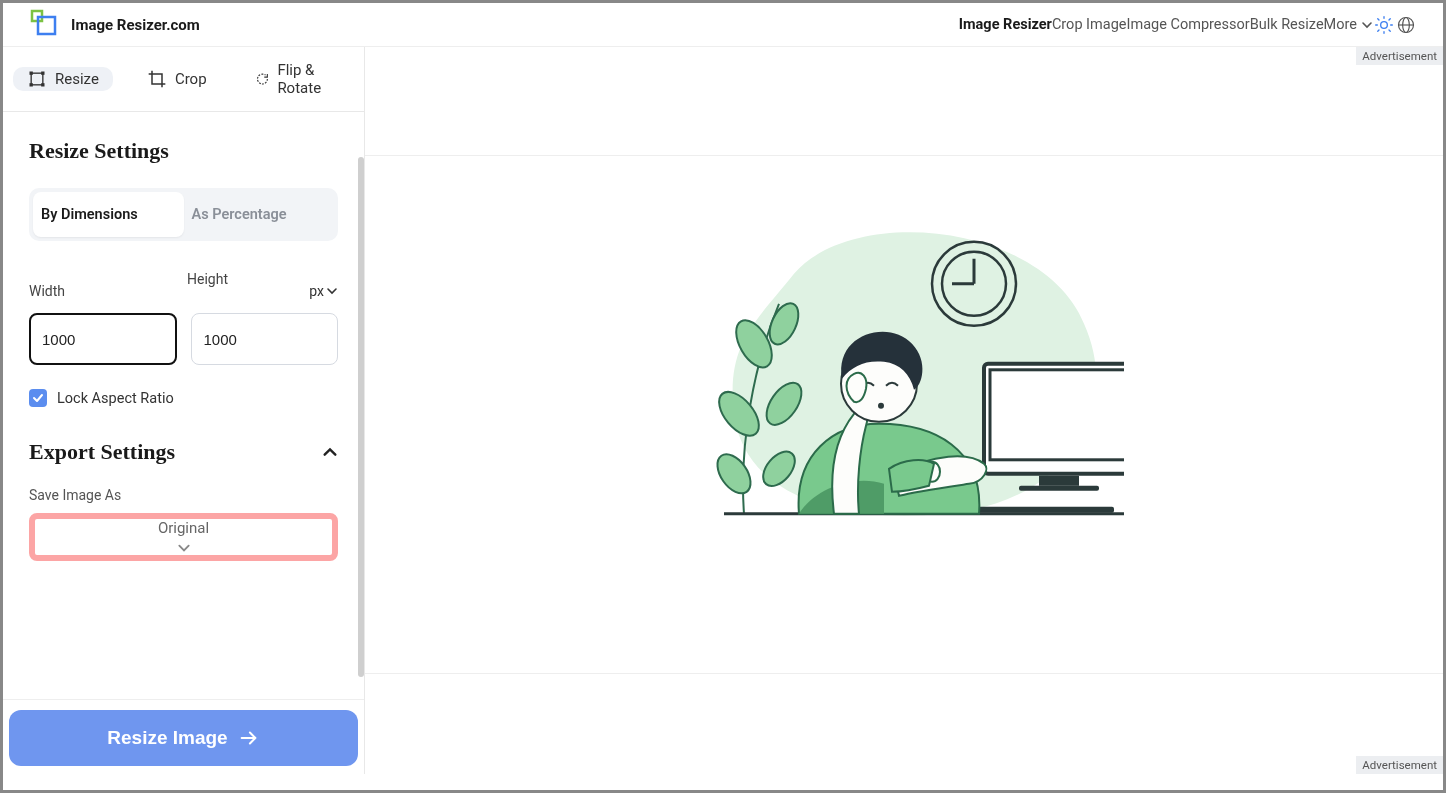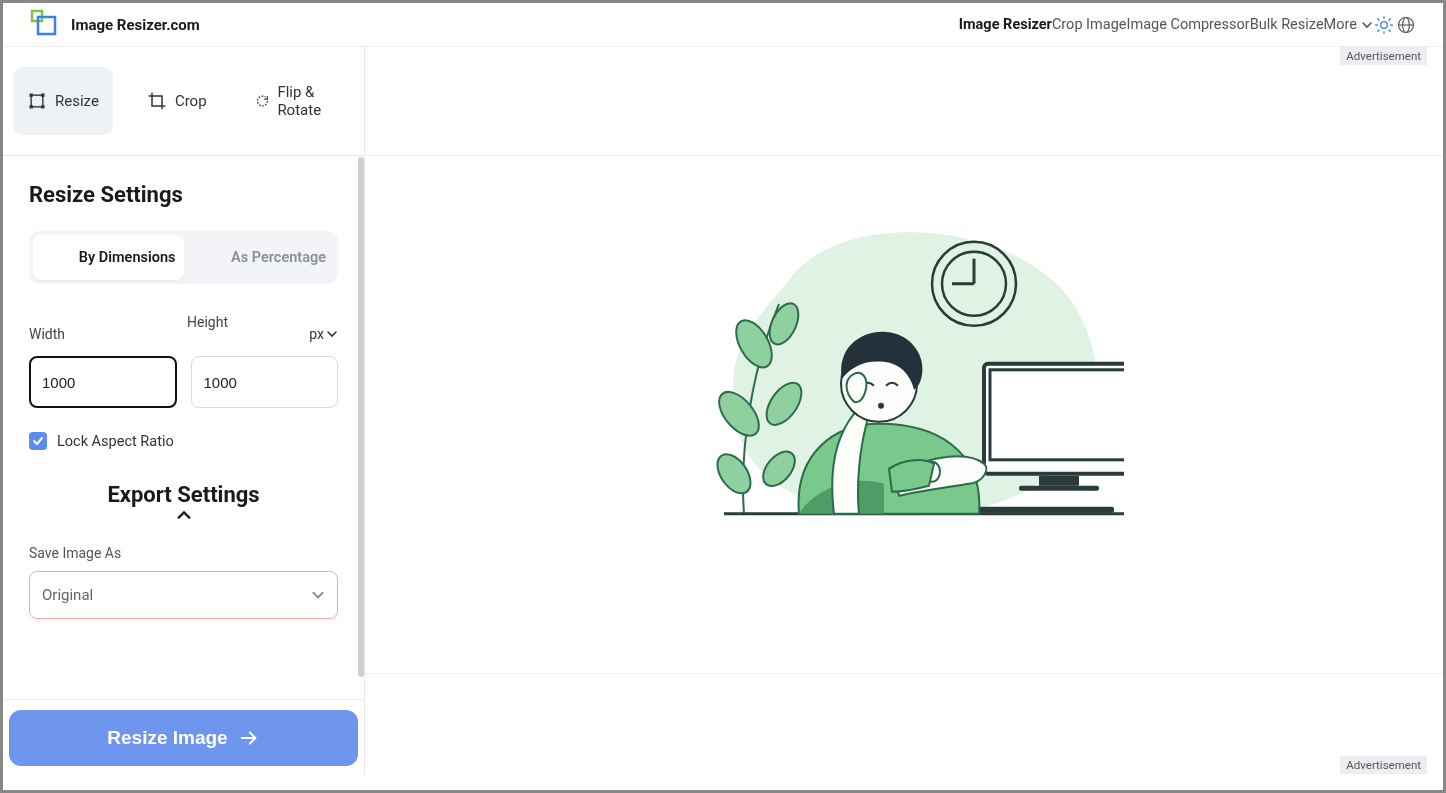--- a/index.html
+++ b/index.html
@@ -42,40 +42,40 @@
   
   .tooltabs {
     display: flex;
     align-items: center;
     gap: 20px;
     padding: 12px 10px;
     border-bottom: 1px solid #e8e8e8;
   }
   .tooltab {
     display: flex; align-items: center; gap: 8px;
-    padding: 24px 14px; border-radius: 10px;
+    padding: 2px 14px; border-radius: 10px;
     font-size: 15px; color: #333; cursor: pointer;
   }
   .tooltab.active { background: #eef1f6; }
   
   .panel-scroll {
     flex: 1;
     overflow-y: auto;
     padding: 26px 26px 10px 26px;
     position: relative;
   }
   .panel-scroll::-webkit-scrollbar { width:8px;}
   .panel-scroll::-webkit-scrollbar-thumb { background:#cfcfcf; border-radius:4px;}
-  .section-title { font-size: 22px; font-weight: 700; color:#1a1a1a; margin-bottom: 24px;}
+  .section-title { font-size: 22px; font-weight: 700; color:#1a1a1a; margin-bottom: 24px; font-family: Liberation Serif, serif;}
   .seg {
     background: #f2f4f7; border-radius: 10px; padding: 4px;
     display: flex; margin-bottom: 30px;
   }
   .seg-btn {
-    flex:1; text-align:right; padding: 14px 8px; font-size:14.5px; font-weight:600;
+    flex:1; text-align:left; padding: 14px 8px; font-size:14.5px; font-weight:600;
     color:#8a8f98; border-radius:8px; cursor:pointer;
   }
   .seg-btn.active { background:#fff; color:#1a1a1a; box-shadow: 0 1px 2px rgba(0,0,0,.06);}
   .dim-row { display:flex; align-items:flex-end; gap:14px; }
   .field { flex:1; }
   .field-label { font-size:14px; color:#444; margin-bottom:14px; display:block;}
   .unit { display:flex; align-items:center; gap:2px; font-size:14px; color:#333; cursor:pointer;}
   .labels-row { display:flex; justify-content:space-between; align-items:flex-end; margin-bottom:14px;}
   .labels-row .left, .labels-row .right { flex:1;}
   .labels-row .right { display:flex; justify-content:space-between; align-items:flex-end; padding-left:7px;}
@@ -83,42 +83,42 @@
     width:100%; height:52px; border:1px solid #d6dae1; border-radius:8px;
     padding: 0 12px; font-size:15px; color:#222; outline:none; background:#fff;
   }
   input.dim:focus, input.dim.focused { border:2px solid #111; padding: 0 11px;}
   .check-row { display:flex; align-items:center; gap:10px; margin-top:24px; margin-bottom:32px;text-align:right;}
   .checkbox {
     width:18px; height:18px; border-radius:4px; background:#5b8def;
     display:flex; align-items:center; justify-content:center; cursor:pointer;
   }
   .check-label { font-size:14.5px; color:#333;}
-  .export-head { display:flex; justify-content:space-between; align-items:center; cursor:pointer; margin-bottom:22px;flex-direction:column;}
+  .export-head { display:flex; justify-content:space-between; align-items:center; cursor:pointer; margin-bottom:22px;}
   .small-label { font-size:14px; color:#555; margin-bottom:10px;}
   .select {
-    height:48px; border:1px solid #fca5a5; border-radius:8px; padding:0 12px;
+    height:48px; border:6px solid #fca5a5; border-radius:8px; padding:0 12px;
     display:flex; align-items:center; justify-content:space-between; cursor:pointer;
-    color:#666; font-size:15px;
+    color:#666; font-size:15px;flex-direction:column;
   }
   .spacer-big { height:60px;}
   
   .footer {
     padding: 10px 6px 8px 6px;
     border-top: 1px solid #eee;
     background:#fff;
   }
   .cta {
     width:100%; height:56px; border:none; border-radius:12px;
     background:#6f96ef; color:#fff; font-size:19px; font-weight:700;
     display:flex; align-items:center; justify-content:center; gap:10px; cursor:pointer;
   }
   
   .ad-badge {
-    position:absolute; right:16px; background:#eceef1; color:#555;
+    position:absolute; right:0; background:#eceef1; color:#555;
     font-size:11.5px; padding:2px 6px;
   }
   .ad-top { top:0;}
   .ad-bottom { bottom:0; }
   .main hr.sep { position:absolute; left:0; right:0; border:none; border-top:1px solid #eee;}
   
   .illus-wrap {
     position:absolute; left:50%; top:50%; transform:translate(-50%,-58%);
     width:440px; height:340px;
   }

